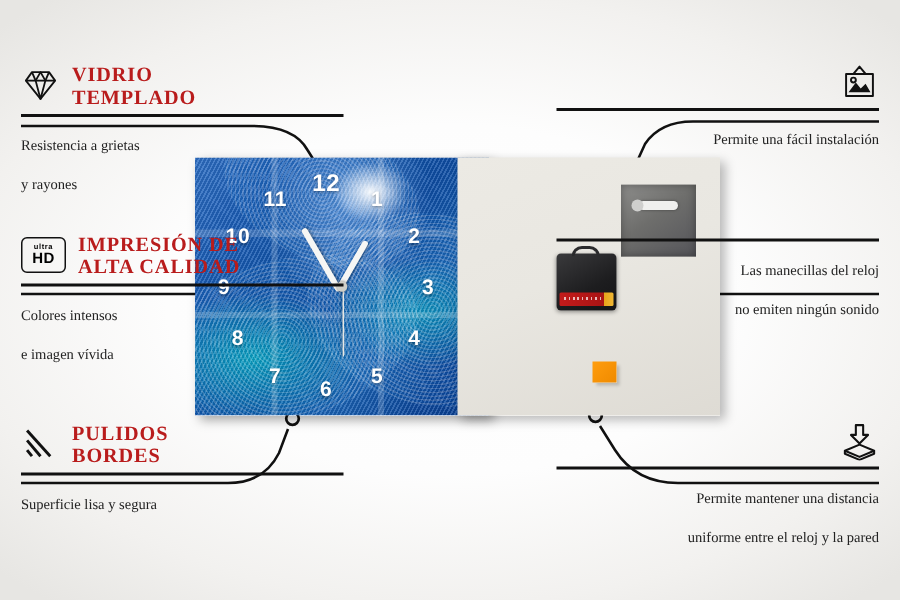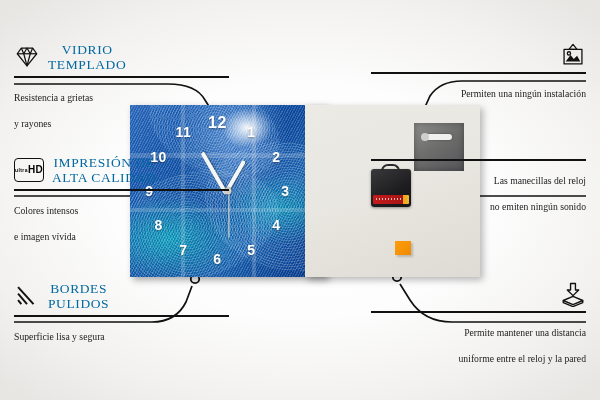--- a/index.html
+++ b/index.html
@@ -81,30 +81,30 @@
     background:repeating-linear-gradient(90deg,#fff 0 1px, transparent 1px 3px); opacity:.7;}
   .spacer{ position:absolute; left:90px; bottom:22px; width:16px; height:14px;
     background:linear-gradient(135deg,#ff9d0d,#ef8a00);
     box-shadow:2px 2px 2px rgba(0,0,0,.18);}
 
   
   .feature{ position:absolute; width:215px; }
   .feature.right{ text-align:right; }
   .f-head{ display:flex; align-items:center; gap:8px; }
   .feature.right .f-head{ justify-content:flex-end; }
-  .f-title{ font-family:"Liberation Serif", serif; font-weight:400; font-size:13.5px;
-    color:#0369a1; line-height:1.12; letter-spacing:.6px; text-transform:uppercase;text-align:center;}
+  .f-title{ font-family:"Liberation Serif", serif; font-weight:700; font-size:13.5px;
+    color:#b91c1c; line-height:1.12; letter-spacing:.6px; text-transform:uppercase;}
   .f-rule{ height:1.6px; background:#111; margin:4px 0 4px 0; }
   .f-desc{ font-family:"Liberation Serif", serif; font-size:9.7px; color:#222;
     line-height:1.35;margin-top:13px; }
   .icon{ width:26px; height:26px; flex:0 0 26px; }
   .icon svg{ width:100%; height:100%; display:block; }
 
   .hd-box{ width:30px; height:24px; flex:0 0 30px; border:1.6px solid #111; border-radius:4px;
-    display:flex; flex-direction:row; align-items:center; justify-content:center; line-height:1;}
+    display:flex; flex-direction:column; align-items:center; justify-content:center; line-height:1;}
   .hd-box .u{ font-family:"Liberation Sans", sans-serif; font-size:5px; font-weight:700; letter-spacing:.4px;}
   .hd-box .h{ font-family:"Liberation Sans", sans-serif; font-size:10px; font-weight:700; letter-spacing:.3px;}
 
   svg.links{ position:absolute; inset:0; width:600px; height:400px; pointer-events:none; }
 </style>
 </head>
 <body>
 
 <div id="stage">
 
@@ -218,22 +218,22 @@
       <span class="icon">
         <svg viewBox="0 0 32 32">
             <g stroke="#111" stroke-width="2.4" stroke-linecap="butt">
           <path d="M5 5 L24 26"></path>
               <path d="M5 13 L16 26"></path>
               <path d="M5 21 L9 26"></path>
         </g>
           </svg>
       </span>
       <div>
+        <div class="f-title">PULIDOS</div>
         <div class="f-title">BORDES</div>
-        <div class="f-title">PULIDOS</div>
       </div>
     </div>
     <div class="f-rule"></div>
     <div class="f-desc">Superficie lisa y segura</div>
   </div>
 
   <div class="feature right" style="left:371px; top:42px;">
     <div class="f-head">
       <div>
       </div>
@@ -242,21 +242,21 @@
             <g fill="none" stroke="#111" stroke-width="1.6" stroke-linejoin="round">
           <rect x="5" y="9" width="22" height="18"></rect>
           <path d="M16 3 L11 9 H21 Z"></path>
           <path d="M7 24 L13 16 L17 21 L21 17 L25 24 Z" fill="#111" stroke="none"></path>
           <circle cx="11" cy="14" r="2"></circle>
         </g>
           </svg>
       </span>
     </div>
     <div class="f-rule"></div>
-    <div class="f-desc">Permiten una ningún instalación</div>
+    <div class="f-desc">Permite una fácil instalación</div>
   </div>
 
   <div class="feature right" style="left:371px; top:155px;">
     <div class="f-rule"></div>
     <div class="f-desc">Las manecillas del reloj</div>
     <div class="f-desc">no emiten ningún sonido</div>
   </div>
 
   <div class="feature right" style="left:371px; top:281px;">
     <div class="f-head">

